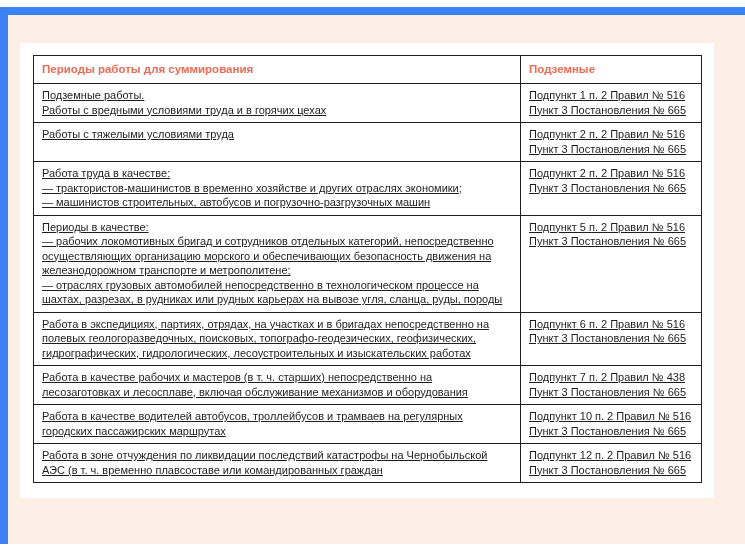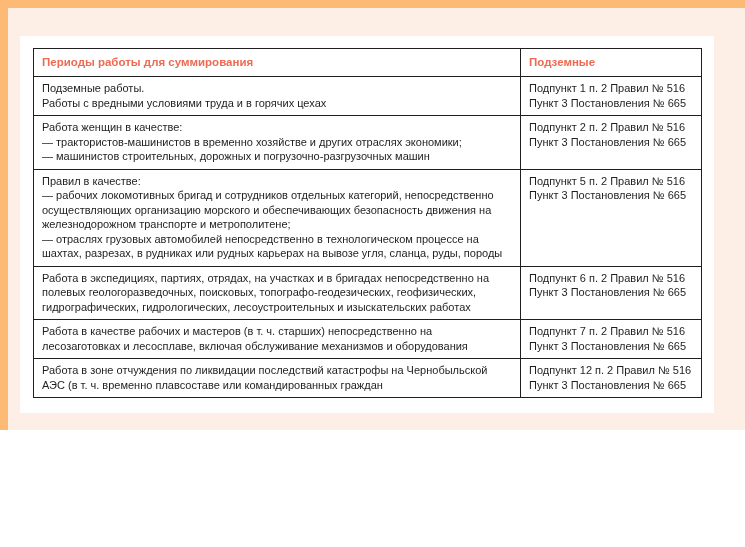--- a/index.html
+++ b/index.html
@@ -4,23 +4,24 @@
 <style>
   html, body {
     margin: 0;
     padding: 0;
     background: #ffffff;
     font-family: "Liberation Sans", "DejaVu Sans", sans-serif;
   }
   .page {
     position: relative;
     width: 745px;
-    height: 430px;
-    background: #fdba74;
+    height: 537px;
+    background: #3b82f6;
     overflow: hidden;
+    margin-top: 7px;
   }
   .card {
     position: absolute;
     left: 8px;
     top: 8px;
     right: 0;
     bottom: 0;
     background: #fdeee6;
   }
   .panel {
@@ -50,20 +51,21 @@
     font-size: 11.5px;
     font-weight: bold;
     line-height: 15px;
     padding-top: 6px;
     padding-bottom: 6px;
   }
   table.main-table td {
     color: #1e1e1e;
     font-size: 11px;
     line-height: 14.5px;
+    text-decoration: underline;
   }
   .line { display: block; }
 </style>
 </head>
 <body>
 
 <div class="page">
   <div class="card">
     <div class="panel">
       <table class="main-table">
@@ -82,36 +84,45 @@
     <td class="period-cell">
                 <div class="line">Подземные работы.</div>
                 <div class="line">Работы с вредными условиями труда и в горячих цехах</div>
               </td>
     <td class="basis-cell">
                 <div class="line">Подпункт 1 п. 2 Правил № 516</div>
                 <div class="line">Пункт 3 Постановления № 665</div>
               </td>
   </tr>
 
-
   <tr>
     <td class="period-cell">
-                <div class="line">Работа женщин в качестве:</div>
-                <div class="line">— трактористов-машинистов в временно хозяйстве и других отраслях экономики;</div>
-                <div class="line">— машинистов строительных, дорожных и погрузочно-разгрузочных машин</div>
+                <div class="line">Работы с тяжелыми условиями труда</div>
               </td>
     <td class="basis-cell">
                 <div class="line">Подпункт 2 п. 2 Правил № 516</div>
                 <div class="line">Пункт 3 Постановления № 665</div>
               </td>
   </tr>
 
   <tr>
     <td class="period-cell">
-                <div class="line">Правил в качестве:</div>
+                <div class="line">Работа труда в качестве:</div>
+                <div class="line">— трактористов-машинистов в временно хозяйстве и других отраслях экономики;</div>
+                <div class="line">— машинистов строительных, автобусов и погрузочно-разгрузочных машин</div>
+              </td>
+    <td class="basis-cell">
+                <div class="line">Подпункт 2 п. 2 Правил № 516</div>
+                <div class="line">Пункт 3 Постановления № 665</div>
+              </td>
+  </tr>
+
+  <tr>
+    <td class="period-cell">
+                <div class="line">Периоды в качестве:</div>
                 <div class="line">— рабочих локомотивных бригад и сотрудников отдельных категорий, непосредственно осуществляющих организацию морского и обеспечивающих безопасность движения на железнодорожном транспорте и метрополитене;</div>
                 <div class="line">— отраслях грузовых автомобилей непосредственно в технологическом процессе на шахтах, разрезах, в рудниках или рудных карьерах на вывозе угля, сланца, руды, породы</div>
               </td>
     <td class="basis-cell">
                 <div class="line">Подпункт 5 п. 2 Правил № 516</div>
                 <div class="line">Пункт 3 Постановления № 665</div>
               </td>
   </tr>
 
   <tr>
@@ -122,27 +133,36 @@
                 <div class="line">Подпункт 6 п. 2 Правил № 516</div>
                 <div class="line">Пункт 3 Постановления № 665</div>
               </td>
   </tr>
 
   <tr>
     <td class="period-cell">
                 <div class="line">Работа в качестве рабочих и мастеров (в т. ч. старших) непосредственно на лесозаготовках и лесосплаве, включая обслуживание механизмов и оборудования</div>
               </td>
     <td class="basis-cell">
-                <div class="line">Подпункт 7 п. 2 Правил № 516</div>
+                <div class="line">Подпункт 7 п. 2 Правил № 438</div>
                 <div class="line">Пункт 3 Постановления № 665</div>
               </td>
   </tr>
 
 
 
+  <tr>
+    <td class="period-cell">
+                <div class="line">Работа в качестве водителей автобусов, троллейбусов и трамваев на регулярных городских пассажирских маршрутах</div>
+              </td>
+    <td class="basis-cell">
+                <div class="line">Подпункт 10 п. 2 Правил № 516</div>
+                <div class="line">Пункт 3 Постановления № 665</div>
+              </td>
+  </tr>
 
   <tr>
     <td class="period-cell">
                 <div class="line">Работа в зоне отчуждения по ликвидации последствий катастрофы на Чернобыльской АЭС (в т. ч. временно плавсоставе или командированных граждан</div>
               </td>
     <td class="basis-cell">
                 <div class="line">Подпункт 12 п. 2 Правил № 516</div>
                 <div class="line">Пункт 3 Постановления № 665</div>
               </td>
   </tr>

